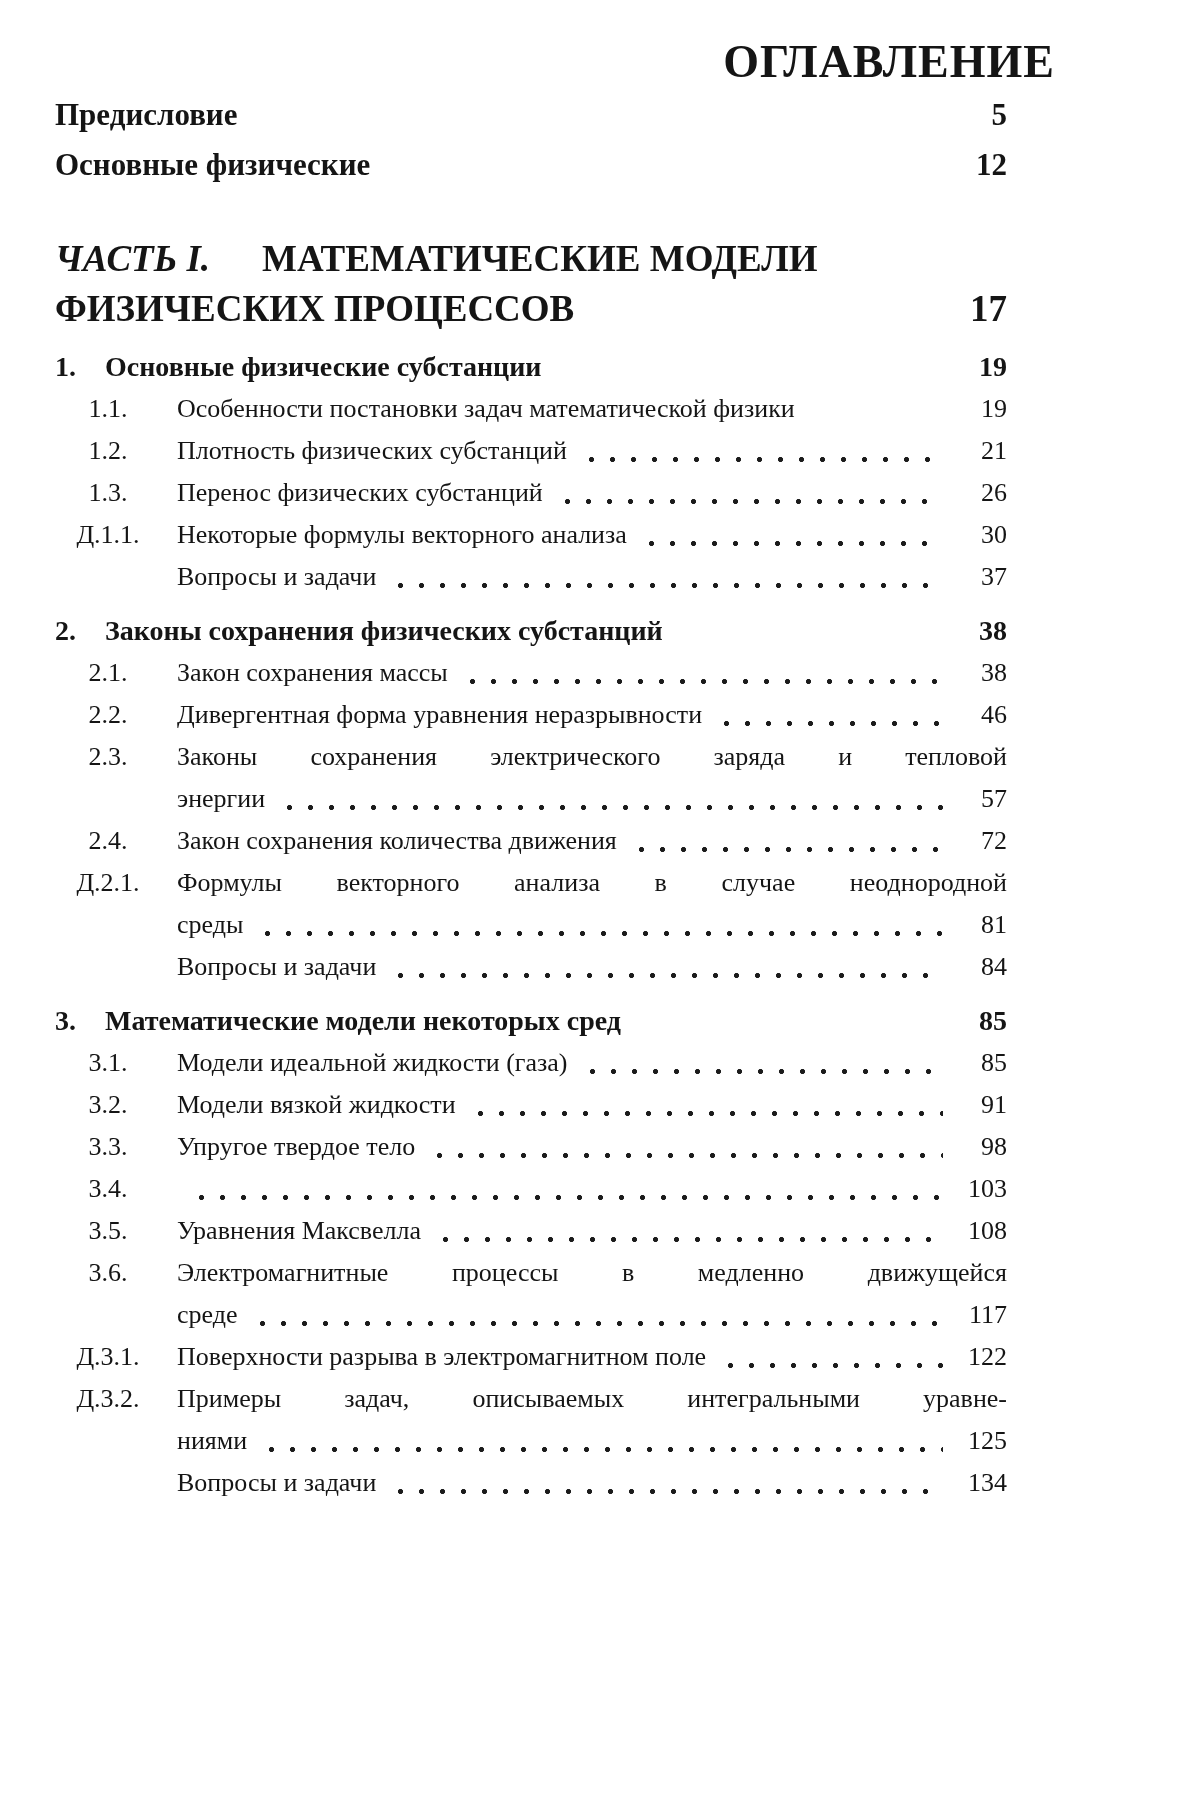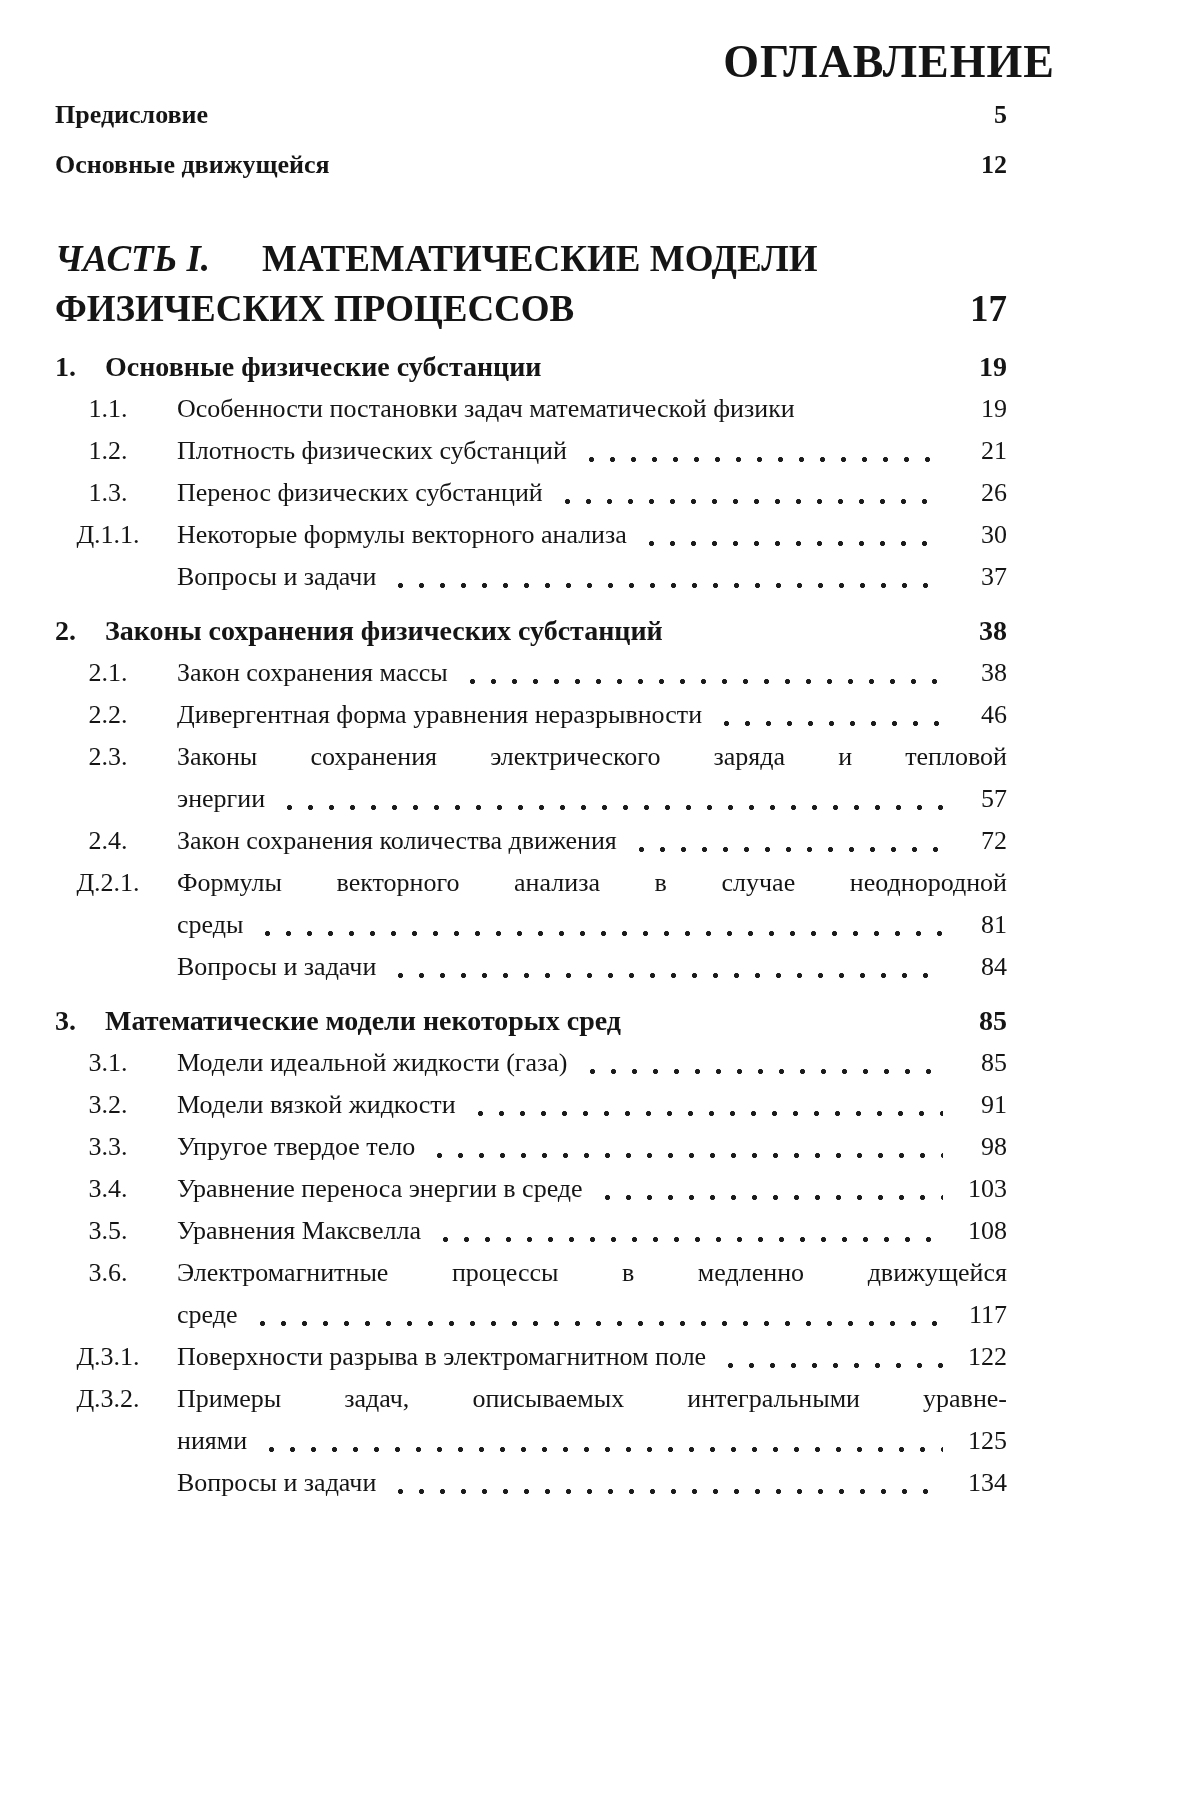--- a/index.html
+++ b/index.html
@@ -49,21 +49,21 @@
   .row--justify .text {
     flex: 1 1 auto;
     white-space: normal;
     text-align: justify;
     text-align-last: justify;
   }
 
   
   .row--front {
     font-weight: bold;
-    font-size: 26px;
+    font-size: 31px;
     line-height: 50px;
     align-items: center;
   }
 
   
   .row--part1, .row--part2 {
     font-weight: bold;
     font-size: 37px;
     line-height: 50px;
   }
@@ -96,21 +96,21 @@
   <h1 class="title">ОГЛАВЛЕНИЕ</h1>
   <div class="rows" id="rows">
       <div class="row row--front">
 
     <span class="text">Предисловие</span>
     <span class="leader no-dots"></span>
     <span class="pagenum">5</span>
   </div>
       <div class="row row--front">
 
-    <span class="text">Основные движущейся</span>
+    <span class="text">Основные физические</span>
     <span class="leader no-dots"></span>
     <span class="pagenum">12</span>
   </div>
       <div class="row row--part1">
     <span class="label">ЧАСТЬ I.</span>
     <span class="text">МАТЕМАТИЧЕСКИЕ МОДЕЛИ</span>
     <span class="leader no-dots"></span>
 
   </div>
       <div class="row row--part2">
@@ -226,21 +226,20 @@
     <span class="pagenum">91</span>
   </div>
       <div class="row row--section">
     <span class="label">3.3.</span>
     <span class="text">Упругое твердое тело</span>
     <span class="leader"></span>
     <span class="pagenum">98</span>
   </div>
       <div class="row row--section">
     <span class="label">3.4.</span>
-    <span class="text">Уравнение переноса энергии в среде</span>
     <span class="leader"></span>
     <span class="pagenum">103</span>
   </div>
       <div class="row row--section">
     <span class="label">3.5.</span>
     <span class="text">Уравнения Максвелла</span>
     <span class="leader"></span>
     <span class="pagenum">108</span>
   </div>
       <div class="row row--section row--justify">

